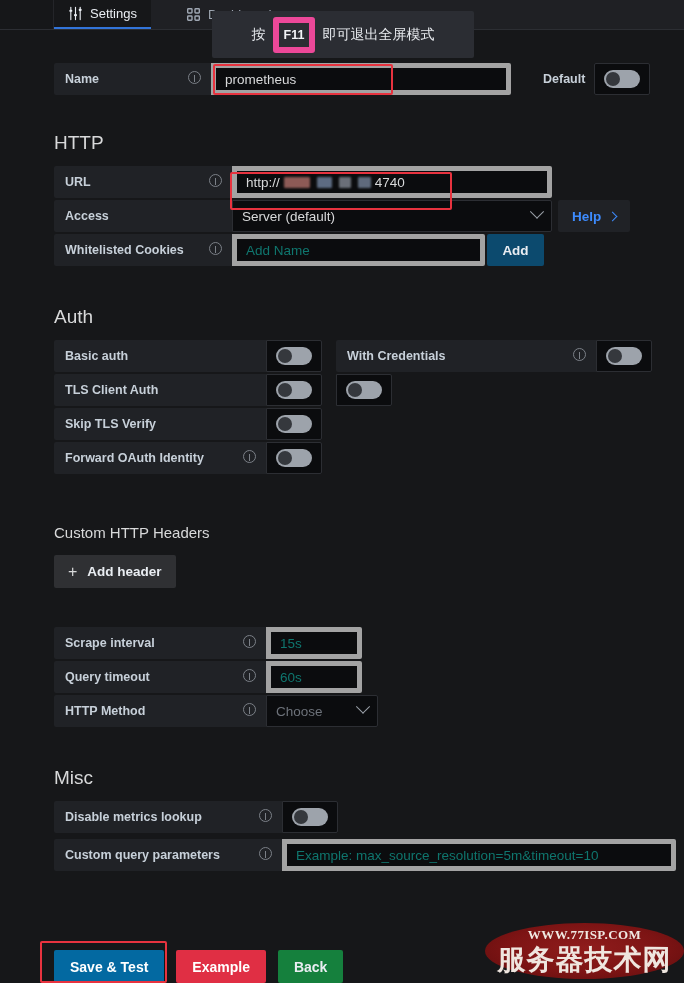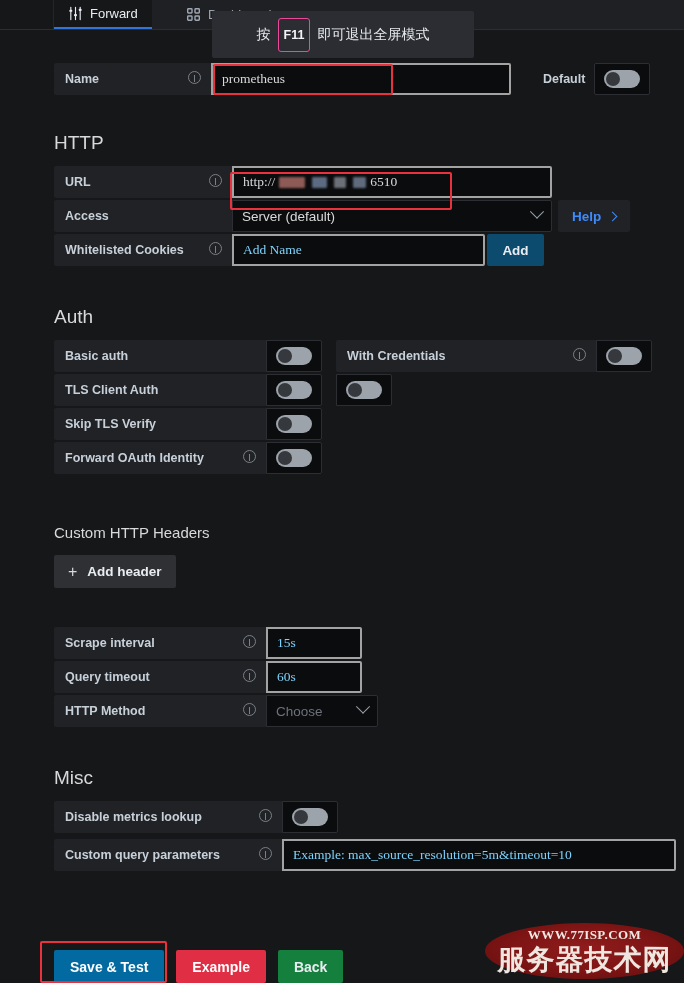--- a/index.html
+++ b/index.html
@@ -63,21 +63,21 @@
     display: flex; align-items: center; justify-content: center;
     gap: 7px;
     font-size: 14px;
     color: #e7eaee;
     z-index: 40;
   }
   .fs-key {
     display: inline-flex; align-items: center; justify-content: center;
     min-width: 26px; height: 34px;
     padding: 12px 5px;
-    border: 1px solid #ec4899;
+    border: 6px solid #ec4899;
     border-radius: 3px;
     font-size: 12.5px;
     font-weight: bold;
     color: #f2f4f7;
     font-family: "Liberation Sans", sans-serif;
   }
 
   
   .page { position: absolute; left: 0; top: 30px; width: 684px; }
 
@@ -115,29 +115,28 @@
     content: "";
     position: absolute; left: 50%; top: 2.5px;
     width: 1px; height: 7px;
     margin-left: -0.5px;
     background: #7b8087;
   }
 
   .finput {
     height: 32px;
     background: #0b0c0e;
-    border: 2px solid #a3a3a3;
+    border: 5px solid #a3a3a3;
     border-radius: 0 2px 2px 0;
     padding: 0 9px;
     display: flex; align-items: center;
     font-size: 13.5px;
     color: #d8d9da;
-    font-family: Liberation Serif, serif;
-  }
-  .finput.ph { color: #7dd3fc; }
+  }
+  .finput.ph { color: #0f766e; }
 
   
   .redact { display: inline-flex; align-items: center; gap: 7px; margin: 0 4px; }
   .redact i {
     display: inline-block; height: 11px;
     border-radius: 1px;
     filter: blur(1.1px);
   }
 
   
@@ -301,21 +300,21 @@
             <line x1="8" y1="1.5" x2="8" y2="14.5"></line>
             <line x1="13" y1="1.5" x2="13" y2="14.5"></line>
           </g>
           <g fill="#e9edf2">
             <rect x="1.4" y="4" width="3.2" height="2.2" rx="1"></rect>
             <rect x="6.4" y="8.6" width="3.2" height="2.2" rx="1"></rect>
             <rect x="11.4" y="3" width="3.2" height="2.2" rx="1"></rect>
           </g>
         </svg>
       </span>
-      <span>Forward</span>
+      <span>Settings</span>
     </div>
 
     <div class="tab tab-dashboards">
       <span class="ticon">
         <svg viewBox="0 0 16 16" width="15" height="15">
           <g fill="none" stroke="#9fa7b3" stroke-width="1.5">
             <rect x="1.8" y="1.8" width="4.6" height="4.6" rx="0.8"></rect>
             <rect x="9.6" y="1.8" width="4.6" height="4.6" rx="0.8"></rect>
             <rect x="1.8" y="9.6" width="4.6" height="4.6" rx="0.8"></rect>
             <rect x="9.6" y="9.6" width="4.6" height="4.6" rx="0.8"></rect>
@@ -362,21 +361,21 @@
         </span>
       </div>
       <div class="finput" style="width:320px;">
         <span>http://</span>
         <span class="redact">
           <i style="width:26px;background:#8d5a56;"></i>
           <i style="width:15px;background:#5d6b82;"></i>
           <i style="width:12px;background:#6b6f78;"></i>
           <i style="width:13px;background:#5f6a7c;"></i>
         </span>
-        <span>6510</span>
+        <span>4740</span>
       </div>
     </div>
 
     
     <div class="frow">
       <div class="flabel" style="width:178px;">
         <span>Access</span>
       </div>
       <div class="fselect" style="width:320px;">
         <span>Server (default)</span>

